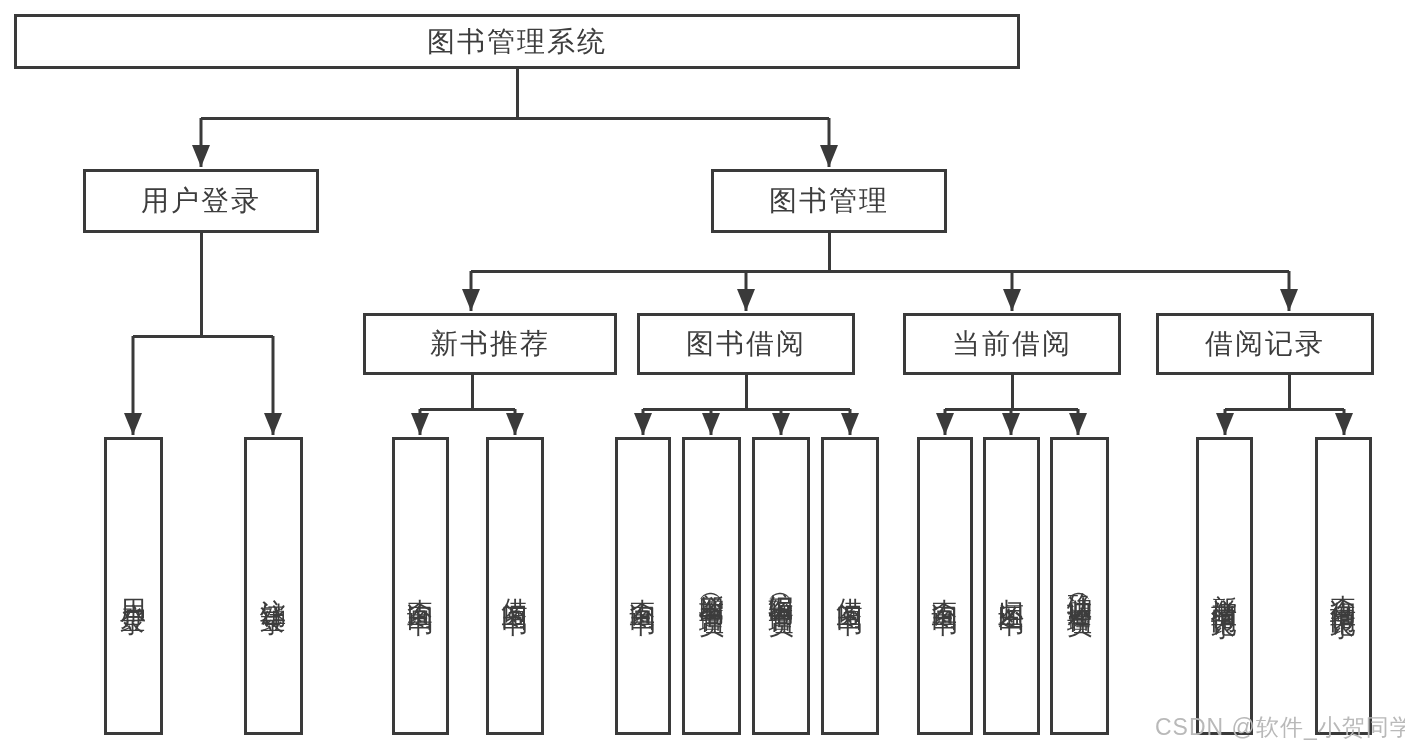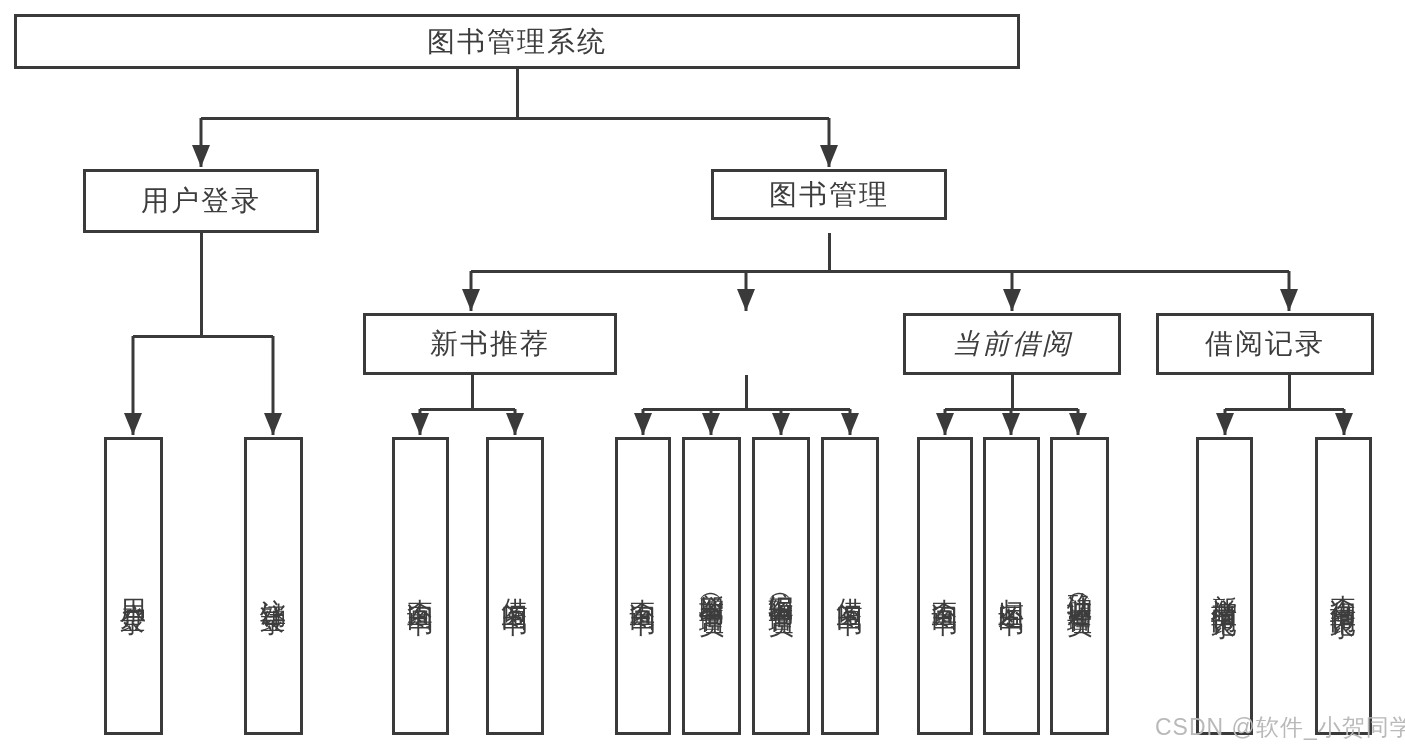--- a/index.html
+++ b/index.html
@@ -92,24 +92,25 @@
       <path d="M1289,375 V409"></path>
       <path d="M1225,409 H1344"></path>
       <line x1="1225" y1="409" x2="1225" y2="435" marker-end="url(#arrow)" shape-rendering="auto"></line>
       <line x1="1344" y1="409" x2="1344" y2="435" marker-end="url(#arrow)" shape-rendering="auto"></line>
     </g>
   </svg>
 
   <div class="node hnode" style="left:14px; top:14px; width:1006px; height:55px;">图书管理系统</div>
 
   <div class="node hnode" style="left:83px; top:169px; width:236px; height:64px;">用户登录</div>
-  <div class="node hnode" style="left:711px; top:169px; width:236px; height:51px;">图书管理</div>
+  <div class="node hnode" style="left:711px; top:169px; width:236px; height:64px;">图书管理</div>
 
   <div class="node hnode" style="left:363px; top:313px; width:254px; height:62px;">新书推荐</div>
-  <div class="node hnode" style="left:903px; top:313px; width:218px; height:62px;font-style:italic;">当前借阅</div>
+  <div class="node hnode" style="left:637px; top:313px; width:218px; height:62px;">图书借阅</div>
+  <div class="node hnode" style="left:903px; top:313px; width:218px; height:62px;">当前借阅</div>
   <div class="node hnode" style="left:1156px; top:313px; width:218px; height:62px;">借阅记录</div>
 
   <div class="node vnode" style="left:104px; top:437px; width:59px; height:298px;">
     <span class="vtext">用户登录</span>
   </div>
   <div class="node vnode" style="left:244px; top:437px; width:59px; height:298px;">
     <span class="vtext">注销登录</span>
   </div>
 
   <div class="node vnode" style="left:392px; top:437px; width:57px; height:298px;">

